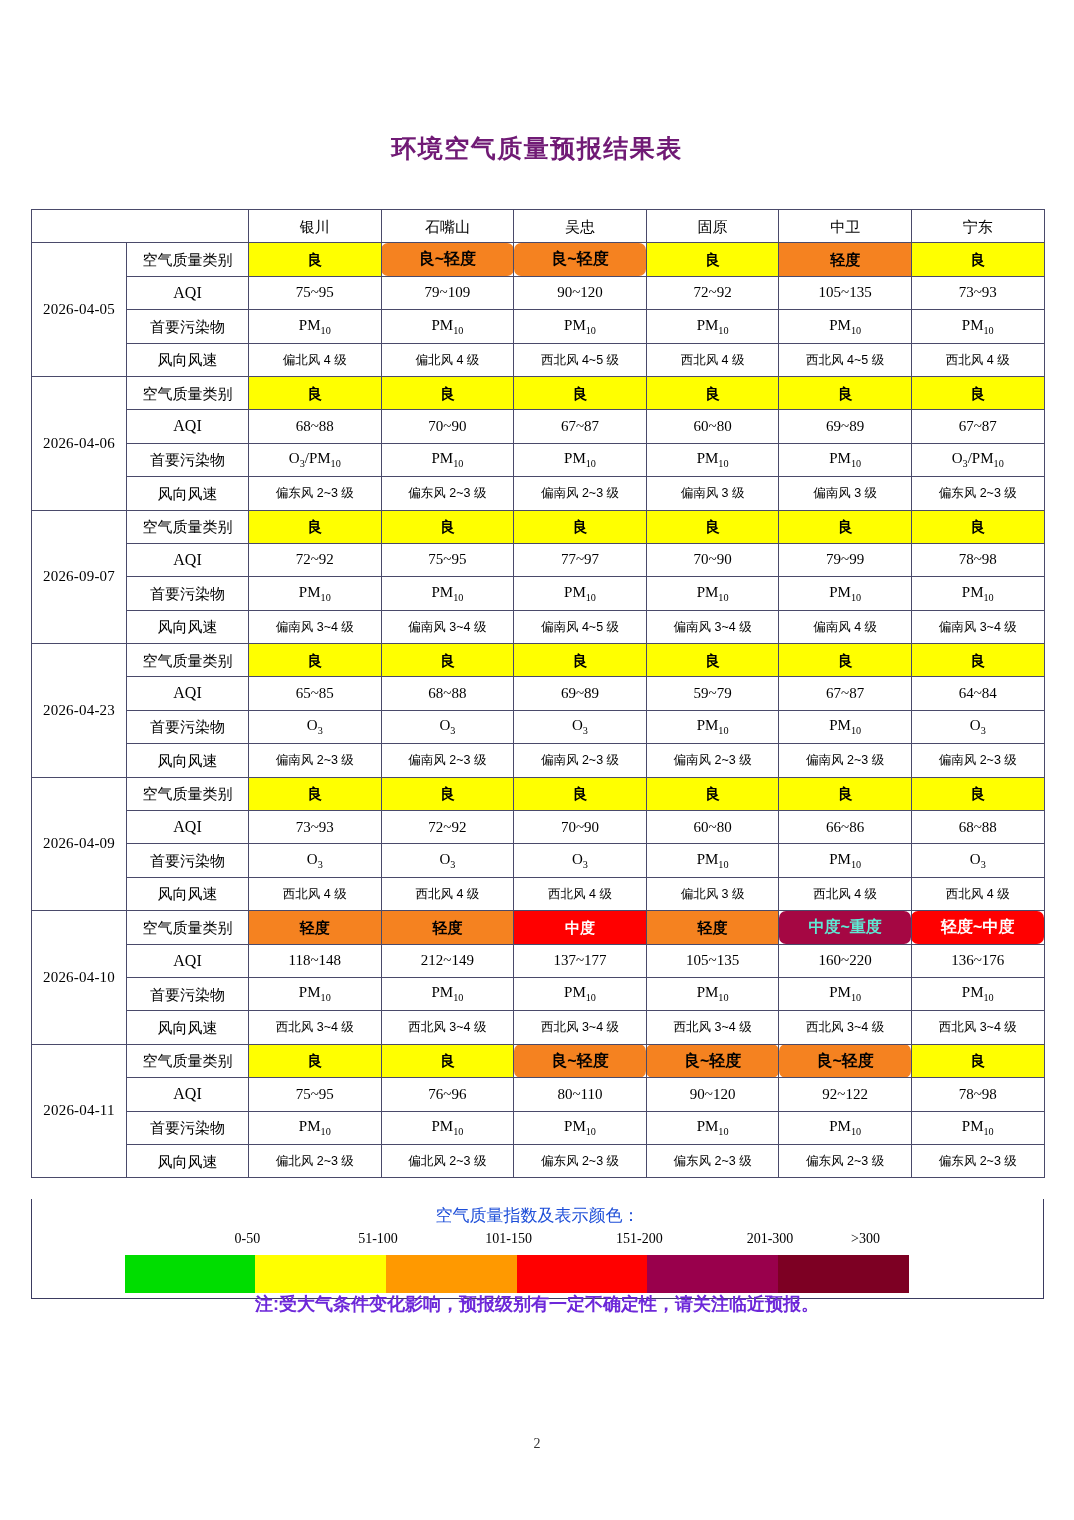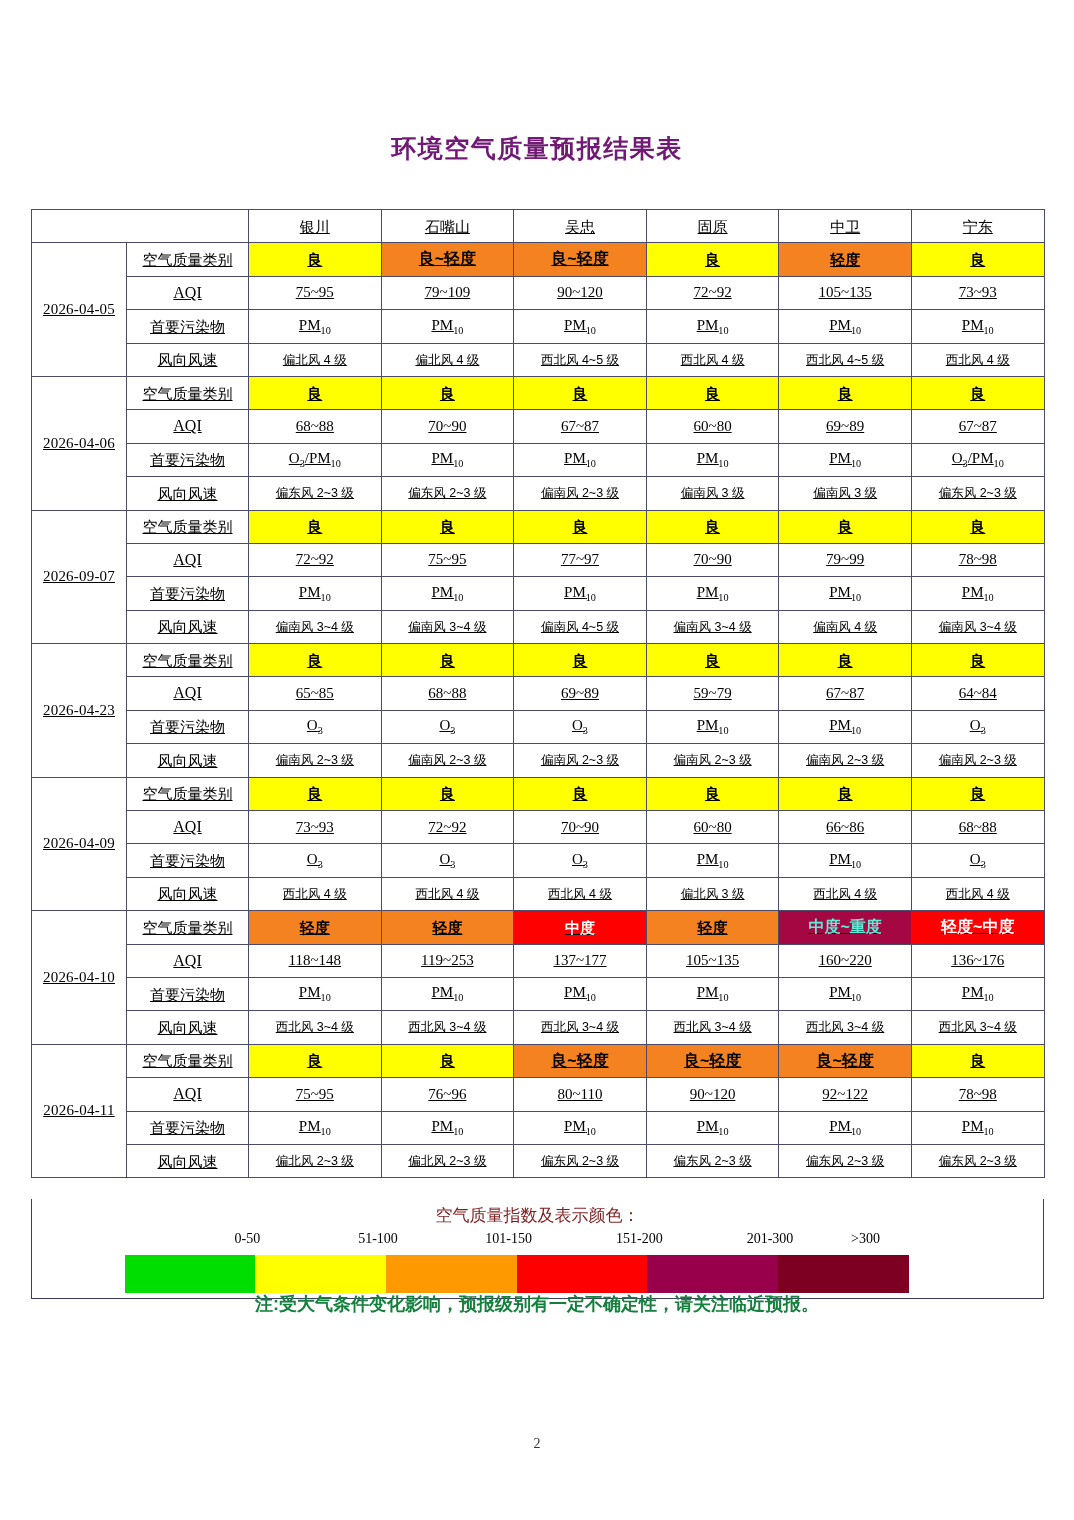--- a/index.html
+++ b/index.html
@@ -36,21 +36,20 @@
   .table-wrap {
     position: absolute;
     top: 209px;
     left: 31px;
     width: 1013px;
   }
   table.fc {
     border-collapse: collapse;
     table-layout: fixed;
     width: 1013px;
-    text-decoration: underline;
   }
   table.fc col.c-date  { width: 95px; }
   table.fc col.c-label { width: 122px; }
   table.fc col.c-city  { width: 132.6px; }
 
   table.fc td, table.fc th {
     border: 1px solid #4a4a6a;
     padding: 0;
     text-align: center;
     vertical-align: middle;
@@ -90,21 +89,21 @@
   }
   td.val.wind {
     font-family: "Liberation Sans", sans-serif;
     font-size: 12.5px;
   }
   td.cat {
     font-family: "Liberation Sans", sans-serif;
     font-size: 17px;
     font-weight: bold;
   }
-  td.cat.dual { font-size: 16px; }
+  td.cat.dual { font-size: 16px; border-radius: 7px; }
   sub { font-size: 0.68em; }
 
   
   .bg-good      { background: #FFFF00 !important; color: #000; }
   .bg-light     { background: #F58220 !important; color: #000; }
   .bg-moderate  { background: #FF0000 !important; color: #ffffff; }
   .bg-heavy     { background: #A50743 !important; color: #5eead4; }
 
   
   .legend-box {
@@ -115,21 +114,21 @@
     height: 100px;
     border: 1px solid #3b3b60;
     border-top: none;
     background: #fff;
   }
   .legend-title {
     text-align: center;
     font-family: "Liberation Sans", sans-serif;
     font-size: 17px;
     padding-top: 5px;
-    color: #7f1d1d;
+    color: #1d4ed8;
   }
   .legend-scale {
     position: relative;
     margin: 4px auto 0 auto;
     width: 942px;
     height: 62px;
   }
   .legend-ticks {
     position: relative;
     height: 22px;
@@ -160,21 +159,21 @@
   
   .note {
     position: absolute;
     top: 1292px;
     left: 0;
     width: 1074px;
     text-align: center;
     font-family: "Liberation Sans", sans-serif;
     font-size: 18px;
     font-weight: bold;
-    color: #15803d;
+    color: #6d28d9;
   }
   .page-num {
     position: absolute;
     top: 1436px;
     left: 0;
     width: 1074px;
     text-align: center;
     font-family: "Liberation Serif", serif;
     font-size: 14px;
     color: #333;
@@ -402,21 +401,21 @@
             <td class="cat bg-light">轻度</td>
             <td class="cat bg-light">轻度</td>
             <td class="cat bg-moderate">中度</td>
             <td class="cat bg-light">轻度</td>
             <td class="cat bg-heavy dual">中度~重度</td>
             <td class="cat bg-moderate dual">轻度~中度</td>
           </tr>
           <tr>
             <td class="metric-label lat">AQI</td>
             <td class="val">118~148</td>
-            <td class="val">119~253</td>
+            <td class="val">212~149</td>
             <td class="val">137~177</td>
             <td class="val">105~135</td>
             <td class="val">160~220</td>
             <td class="val">136~176</td>
           </tr>
           <tr>
             <td class="metric-label">首要污染物</td>
             <td class="val">PM<sub>10</sub></td>
             <td class="val">PM<sub>10</sub></td>
             <td class="val">PM<sub>10</sub></td>

